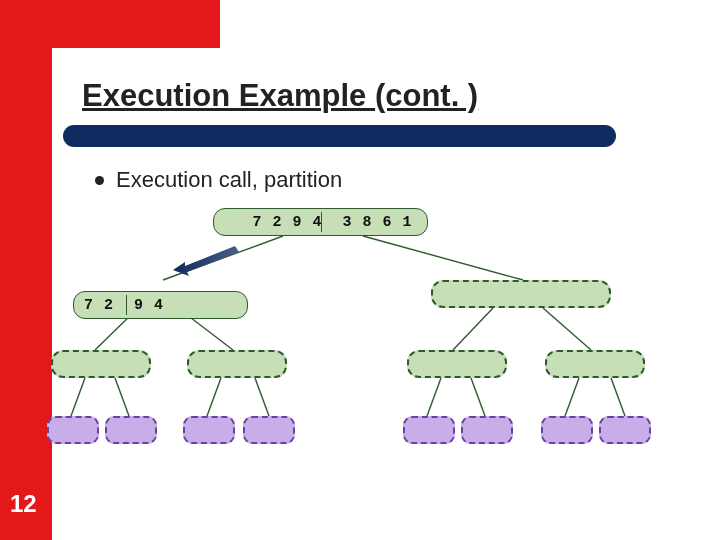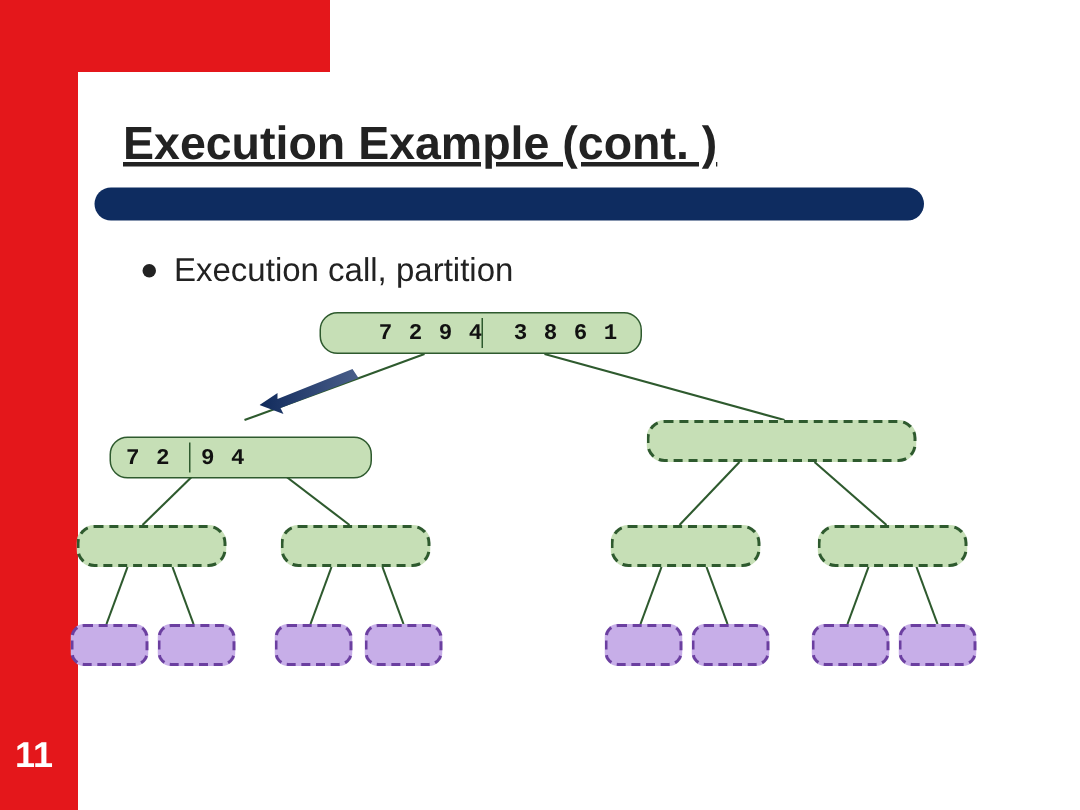--- a/index.html
+++ b/index.html
@@ -158,13 +158,13 @@
   <div class="node dashed-p" style="left:42px;  top:208px; width:52px; height:28px;"><span></span></div>
   <div class="node dashed-p" style="left:120px; top:208px; width:52px; height:28px;"><span></span></div>
   <div class="node dashed-p" style="left:180px; top:208px; width:52px; height:28px;"><span></span></div>
   <div class="node dashed-p" style="left:340px; top:208px; width:52px; height:28px;"><span></span></div>
   <div class="node dashed-p" style="left:398px; top:208px; width:52px; height:28px;"><span></span></div>
   <div class="node dashed-p" style="left:478px; top:208px; width:52px; height:28px;"><span></span></div>
   <div class="node dashed-p" style="left:536px; top:208px; width:52px; height:28px;"><span></span></div>
 
 </div>
 
-<div class="page-num">11</div>
+<div class="page-num">12</div>
 
 </body></html>

